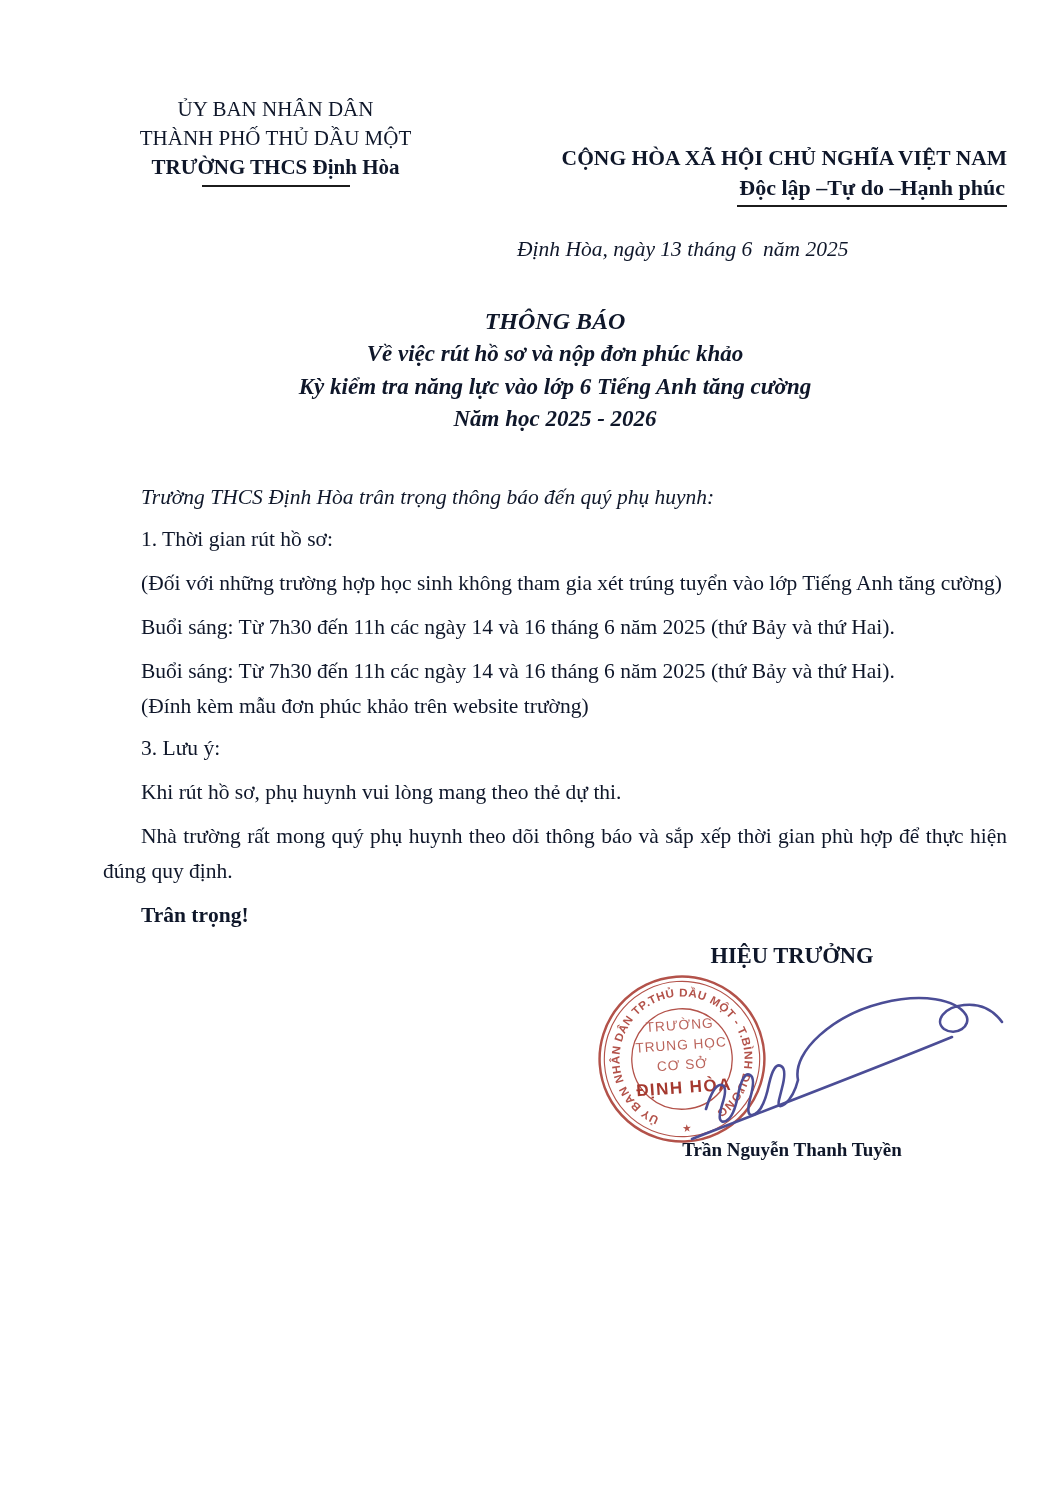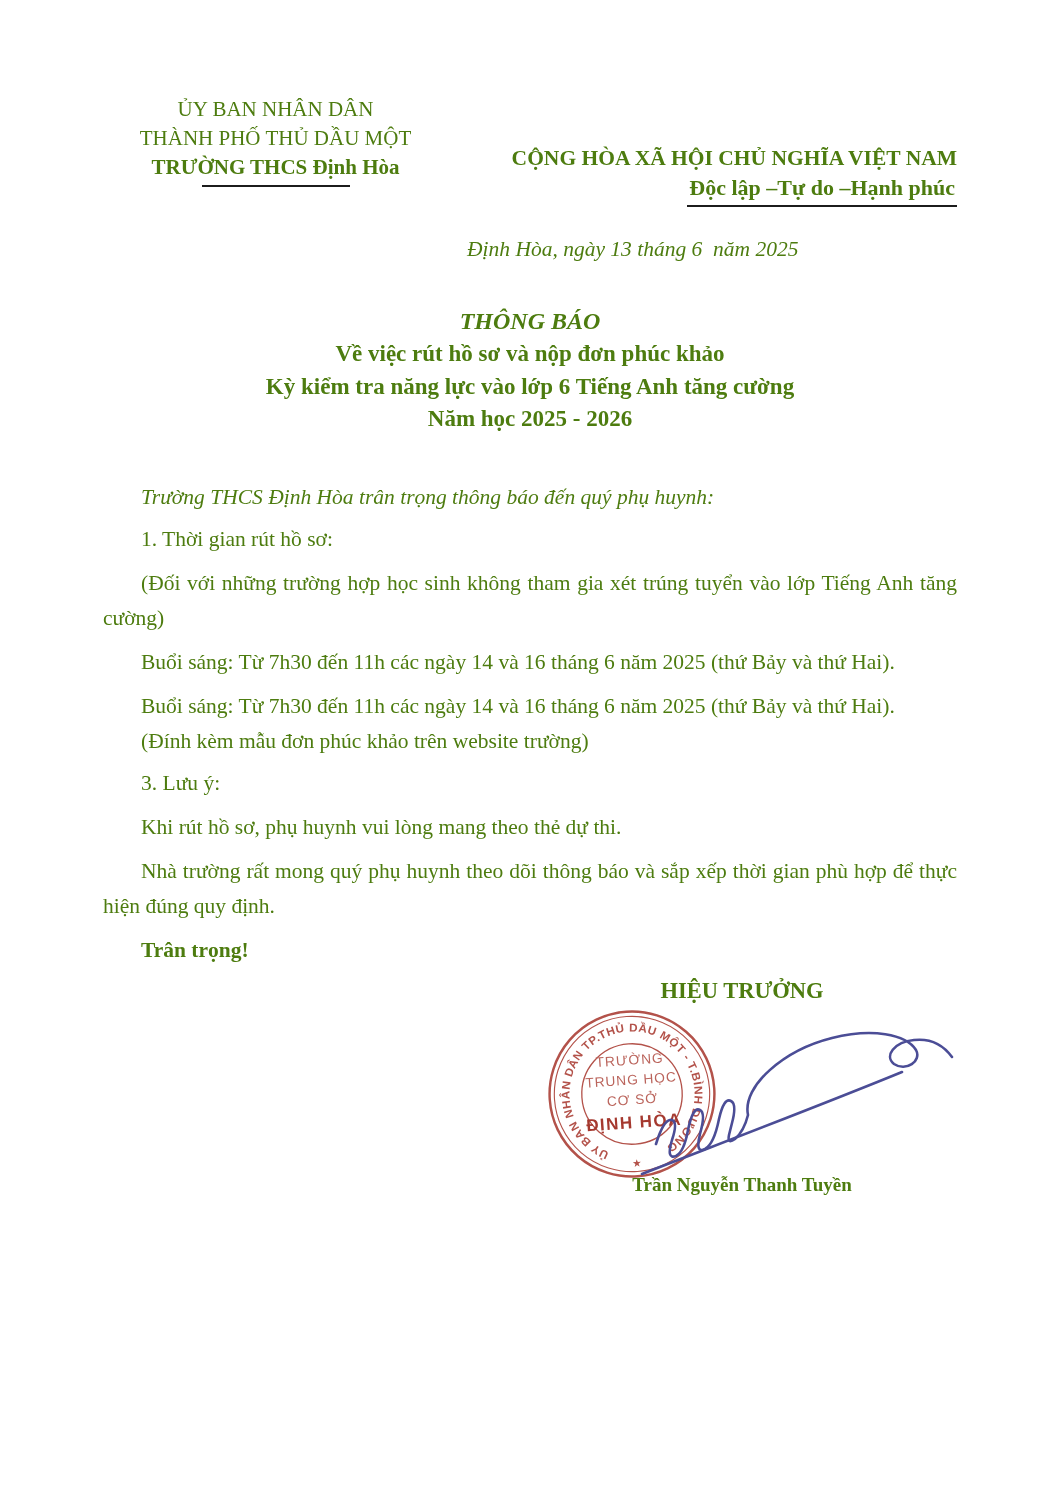--- a/index.html
+++ b/index.html
@@ -1,42 +1,42 @@
 <!DOCTYPE html>
 <html><head>
 <meta charset="utf-8">
 <style>
   html,body{margin:0;padding:0;background:#ffffff;}
   .page{
     position:relative;
     width:1061px;height:1500px;
     background:#ffffff;
     font-family:"Liberation Serif","DejaVu Serif",serif;
-    color:#4d7c0f;
+    color:#0f172a;
     overflow:hidden;
     box-sizing:border-box;
-    padding:95px 104px 0 103px;
+    padding:95px 54px 0 103px;
   }
   
   .hdr{display:flex;justify-content:space-between;align-items:flex-start;}
   .hdr-left{width:345px;text-align:center;line-height:1.38;}
   .hdr-left .l1,.hdr-left .l2{font-size:21px;}
   .hdr-left .l3{font-size:21px;font-weight:bold;}
   .hdr-left .rule{width:148px;border-bottom:2px solid #1c1c1c;margin:3px auto 0;}
   .hdr-right{width:490px;text-align:right;line-height:1.4;margin-top:48px;}
   .hdr-right .l1{font-size:21.5px;font-weight:bold;white-space:nowrap;}
   .hdr-right .l2{font-size:22px;font-weight:bold;display:inline-block;
                  border-bottom:2px solid #1c1c1c;padding:0 2px 1px;}
   
   .dateline{width:490px;margin-left:auto;text-align:left;
             font-style:italic;font-size:21.5px;margin-top:30px;}
   
   .title-block{text-align:center;margin-top:42px;line-height:1.42;}
   .title-main{font-size:24px;font-weight:bold;font-style:italic;}
-  .title-sub{font-size:23px;font-weight:bold;}
+  .title-sub{font-size:23px;font-weight:bold;font-style:italic;}
   
   .doc-body{margin-top:44px;font-size:21.5px;line-height:35px;text-align:justify;}
   .doc-body p{margin:9px 0 0;text-indent:38px;}
   .doc-body p.first{margin-top:0;font-style:italic;}
   .doc-body p.tight{margin-top:0;}
   .doc-body p.heading{font-weight:normal;margin-top:7px;}
   .doc-body p.closing{font-weight:bold;}
   
   .sign-area{margin-left:auto;width:430px;text-align:center;margin-top:10px;}
   .sign-title{font-size:22.5px;font-weight:bold;}

